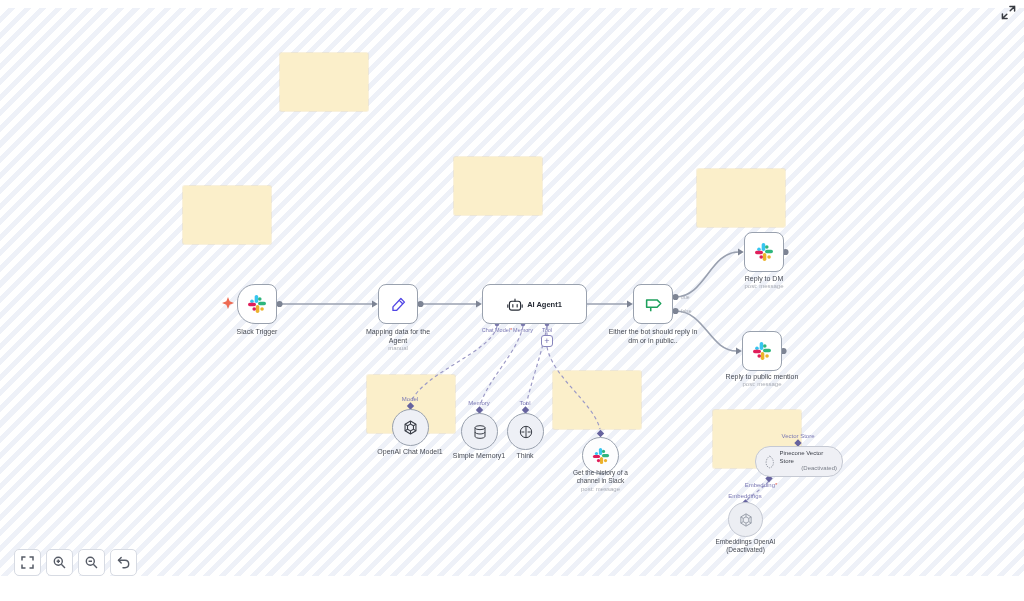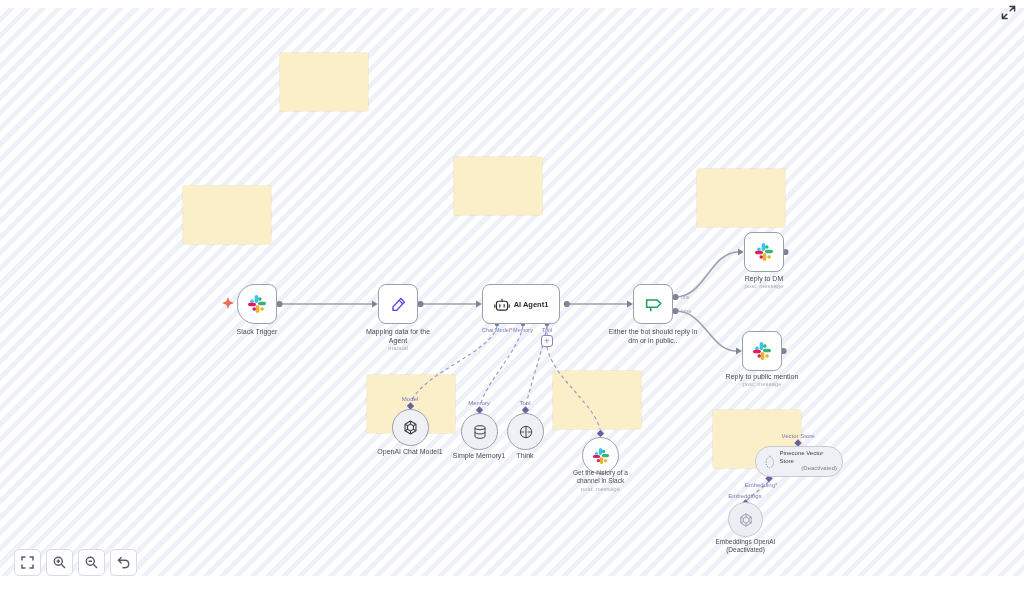--- a/index.html
+++ b/index.html
@@ -7,21 +7,21 @@
        font-family:"Liberation Sans",sans-serif;}
   .canvas{position:absolute;left:0;top:8px;width:1024px;height:568px;
           background:repeating-linear-gradient(135deg,#ffffff 0 6px,#eef1f8 6px 11px);}
   .sticky{position:absolute;width:88px;height:58px;background:#fbefca;border-radius:2px;
           box-shadow:0 0 0 1px rgba(230,200,120,.25);z-index:1}
   svg.layer{position:absolute;left:0;top:0;width:1024px;height:601px;z-index:2;pointer-events:none}
   .node{position:absolute;width:40px;height:40px;background:#fff;border:1.5px solid #99a1ae;
         border-radius:8px;display:flex;align-items:center;justify-content:center;
         box-sizing:border-box;z-index:3}
   .trigger{border-radius:18px 8px 8px 18px}
-  .agent{width:78px;gap:4px;font-size:7.5px;font-weight:700;color:#262b35}
+  .agent{width:105px;gap:4px;font-size:7.5px;font-weight:700;color:#262b35}
   .subnode{position:absolute;width:37px;height:37px;border-radius:50%;background:#eef0f6;
            border:1.5px solid #99a1ae;display:flex;align-items:center;justify-content:center;
            box-sizing:border-box;z-index:3;color:#383c45}
   .whitebg{background:#fdfdfe}
   .deact{background:#eceef3;border-color:#c5c9d3;color:#9aa0ab}
   .pill{position:absolute;width:88px;height:31px;border-radius:15px;background:#eff0f5;
         border:1.5px solid #c5c9d3;display:flex;align-items:center;box-sizing:border-box;
         z-index:3;padding:0 5px 0 7px;gap:3px;color:#888e99}
   .pilltext{font-size:6px;color:#3f434c;line-height:1.25}
   .pillstate{color:#7a7f89;text-align:right}

